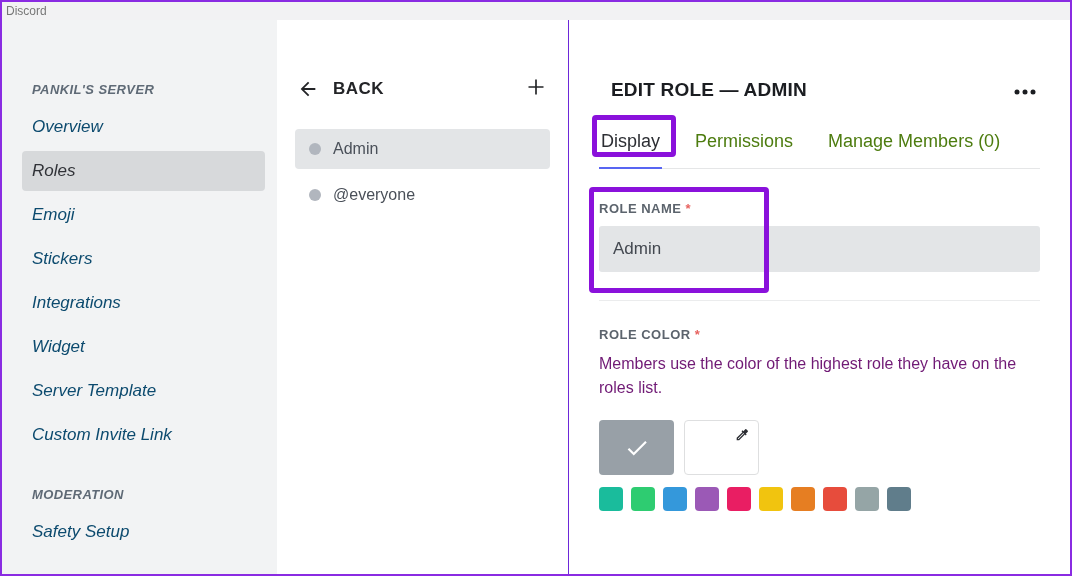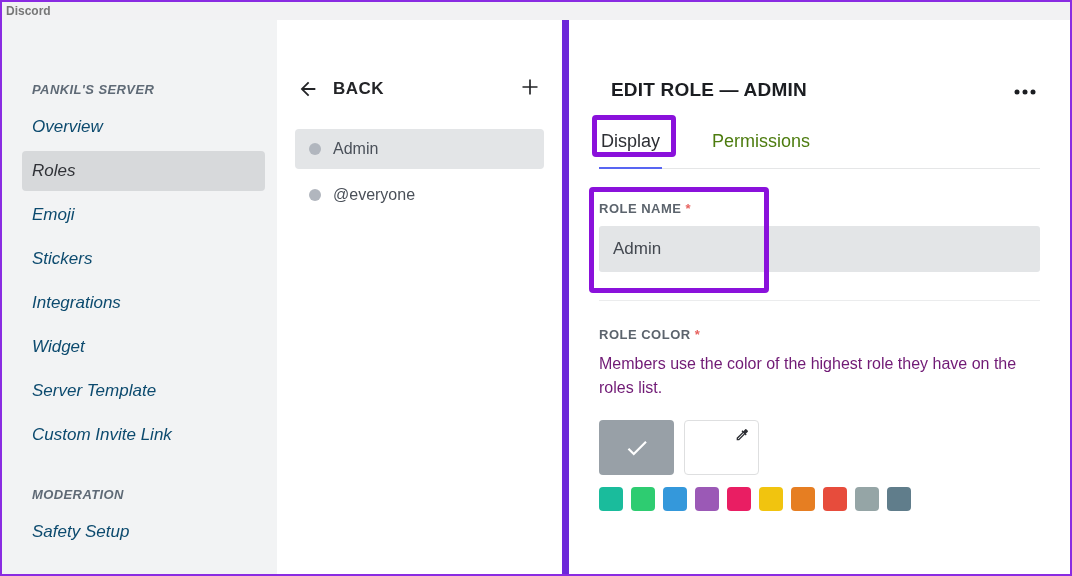--- a/index.html
+++ b/index.html
@@ -7,21 +7,21 @@
   font-family: -apple-system, BlinkMacSystemFont, "Segoe UI", Helvetica, Arial, sans-serif;
   background: #f2f2f3;
   width: 1072px;
   height: 576px;
   overflow: hidden;
   border: 2px solid #8a2be2;
 }
 .titlebar {
   height: 18px;
   font-size: 12px;
-  font-weight: 700;
+  font-weight: 400;
   color: #777;
   padding-left: 4px;
   line-height: 18px;
 }
 .app {
   display: flex;
   height: 556px;
   background: #fff;
 }
 
@@ -49,21 +49,21 @@
 .nav-item.active {
   background: #d7d9db;
   color: #303237;
 }
 .sec-header.mod {
   margin-top: 32px;
 }
 
 .roles-col {
   width: 292px;
-  border-right: 7px solid #6d28d9;
+  border-right: 1px solid #6d28d9;
   padding: 57px 18px 0 18px;
   background: #fff;
 }
 .roles-header {
   display: flex;
   align-items: center;
   justify-content: space-between;
   padding: 0 4px 28px 2px;
 }
 .back-group {
@@ -120,21 +120,21 @@
   color: #1b1d21;
   letter-spacing: 0.2px;
   margin-left: 12px;
 }
 .more-dots {
   cursor: pointer;
   padding: 4px;
 }
 .tabs {
   display: flex;
-  gap: 48px;
+  gap: 31px;
   border-bottom: 1px solid #e5e6e7;
   margin-bottom: 28px;
   text-align: center;
 }
 .tab {
   font-size: 18px;
   color: #4d7c0f;
   padding: 0 2px 16px 2px;
   cursor: pointer;
   position: relative;
@@ -280,20 +280,21 @@
           <circle cx="3" cy="3" r="2.5" fill="#1b1d21"></circle>
           <circle cx="11" cy="3" r="2.5" fill="#1b1d21"></circle>
           <circle cx="19" cy="3" r="2.5" fill="#1b1d21"></circle>
         </svg>
       </div>
     </div>
 
     <div class="tabs">
       <div class="tab active">Display</div>
       <div class="tab">Permissions</div>
+      <div class="tab">Manage Members (0)</div>
     </div>
     <div class="hl-display" style="left:23px; top:95px; width:84px; height:42px;"></div>
 
     <div class="name-section">
       <div class="field-label">
         <span>ROLE NAME</span><span class="req">*</span>
       </div>
       <input class="role-name-input" value="Admin" style="">
       <div class="hl-display" style="left:-10px; top:-14px; width:180px; height:106px;"></div>
     </div>

